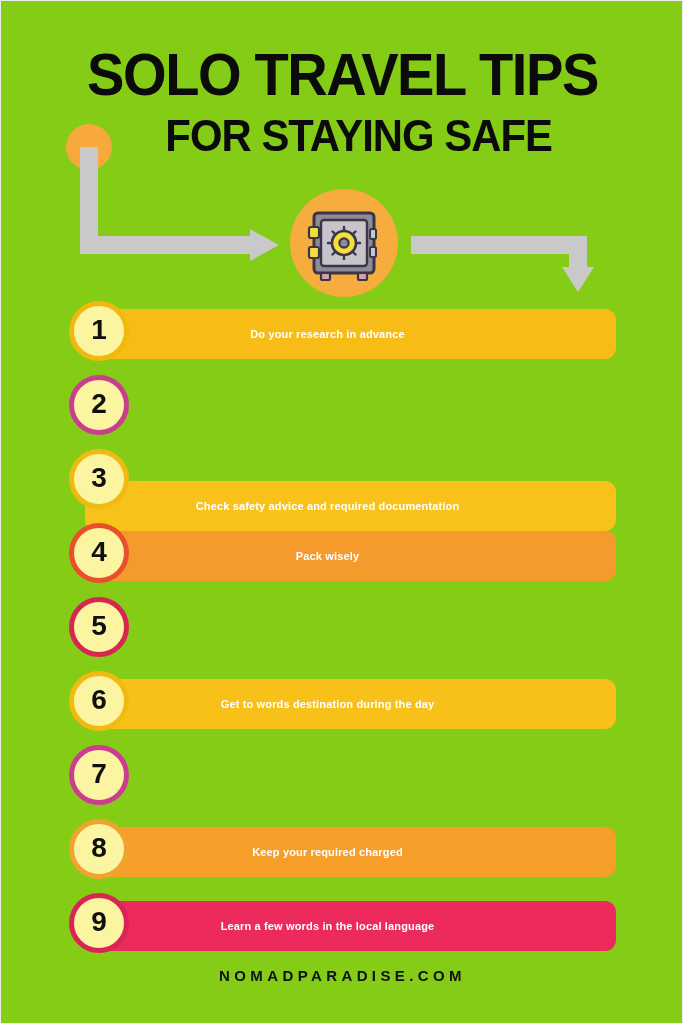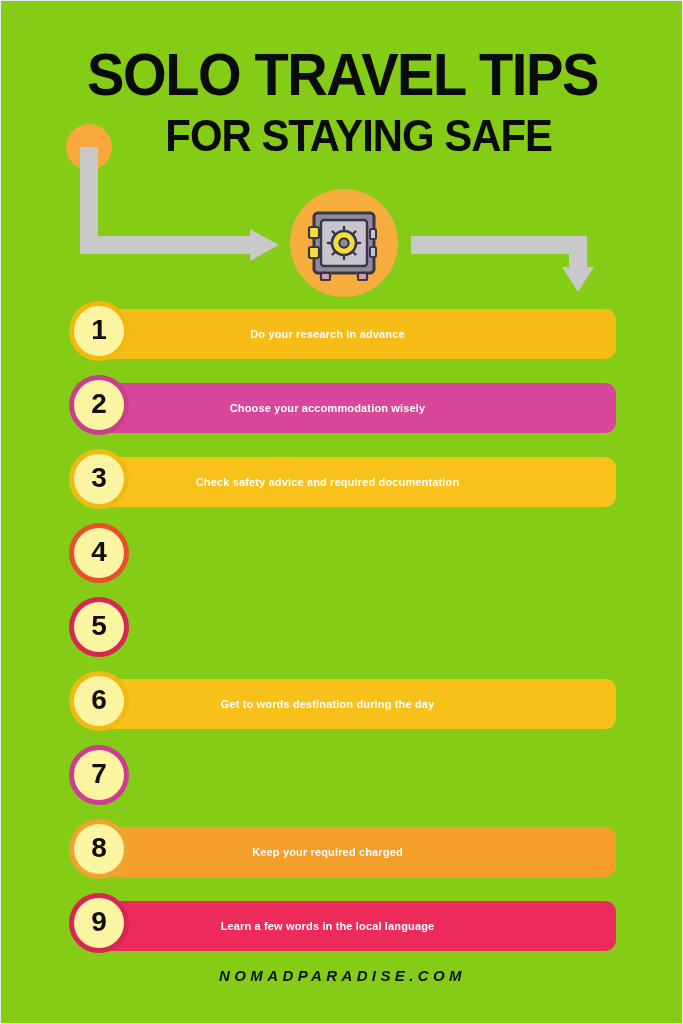--- a/index.html
+++ b/index.html
@@ -127,21 +127,20 @@
     top: -1px;
   }
 
   
   .footer {
     position: absolute;
     left: 0;
     top: 966px;
     width: 683px;
     text-align: center;
-    font-style: italic;
   }
   .footer span {
     font-family: "Liberation Sans", sans-serif;
     font-weight: bold;
     font-size: 15px;
     letter-spacing: 4.4px;
     color: #111111;
   }
 </style>
 </head>
@@ -206,38 +205,38 @@
     <div class="tip-row">
       <div class="tip-bar" style="background: rgb(247, 188, 21);">
         <span class="tip-text">Do your research in advance</span>
       </div>
       <div class="tip-num" style="background: rgb(251, 245, 162); border: 5px solid rgb(240, 185, 14);">
         <span>1</span>
       </div>
     </div>
 
     <div class="tip-row">
-      <div class="tip-bar" style="background: rgb(217, 71, 154);">
-        <span class="tip-text">Choose your accommodation wisely</span>
-      </div>
       <div class="tip-num" style="background: rgb(251, 245, 162); border: 5px solid rgb(201, 63, 142);">
         <span>2</span>
       </div>
     </div>
 
     <div class="tip-row">
-      <div class="tip-bar" style="background: rgb(248, 194, 26);">
+      <div class="tip-bar" style="background: rgb(248, 194, 26); margin-top: 24px;">
         <span class="tip-text">Check safety advice and required documentation</span>
       </div>
       <div class="tip-num" style="background: rgb(251, 245, 162); border: 5px solid rgb(239, 187, 18);">
         <span>3</span>
       </div>
     </div>
 
     <div class="tip-row">
+      <div class="tip-bar" style="background: rgb(245, 155, 46);">
+        <span class="tip-text">Pack wisely</span>
+      </div>
       <div class="tip-num" style="background: rgb(251, 245, 162); border: 5px solid rgb(232, 80, 44);">
         <span>4</span>
       </div>
     </div>
 
     <div class="tip-row">
       <div class="tip-num" style="background: rgb(251, 245, 162); border: 5px solid rgb(215, 37, 84);">
         <span>5</span>
       </div>
     </div>

